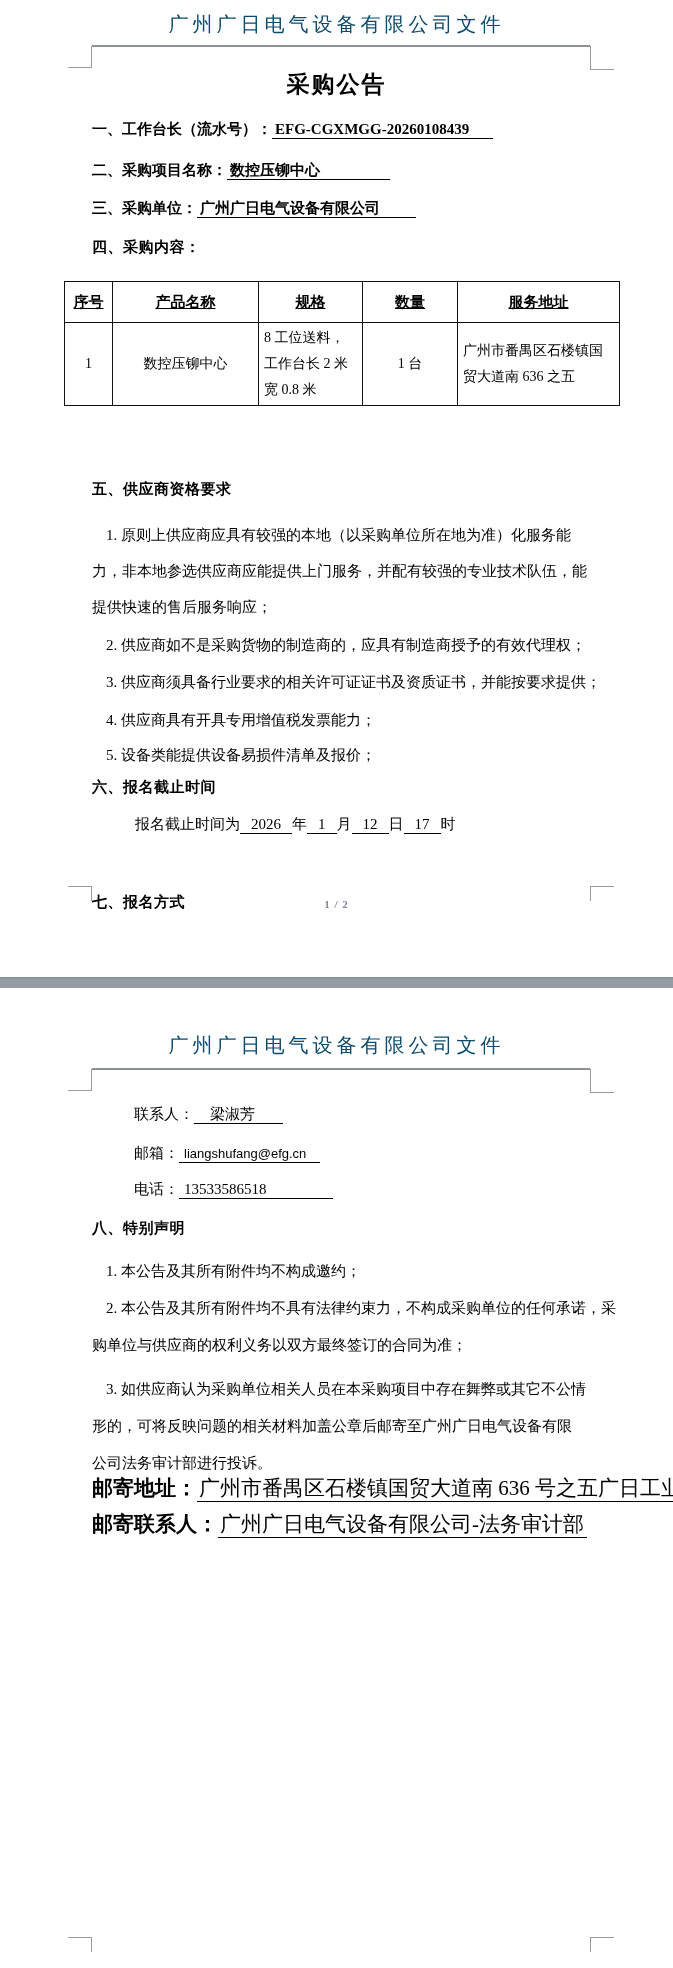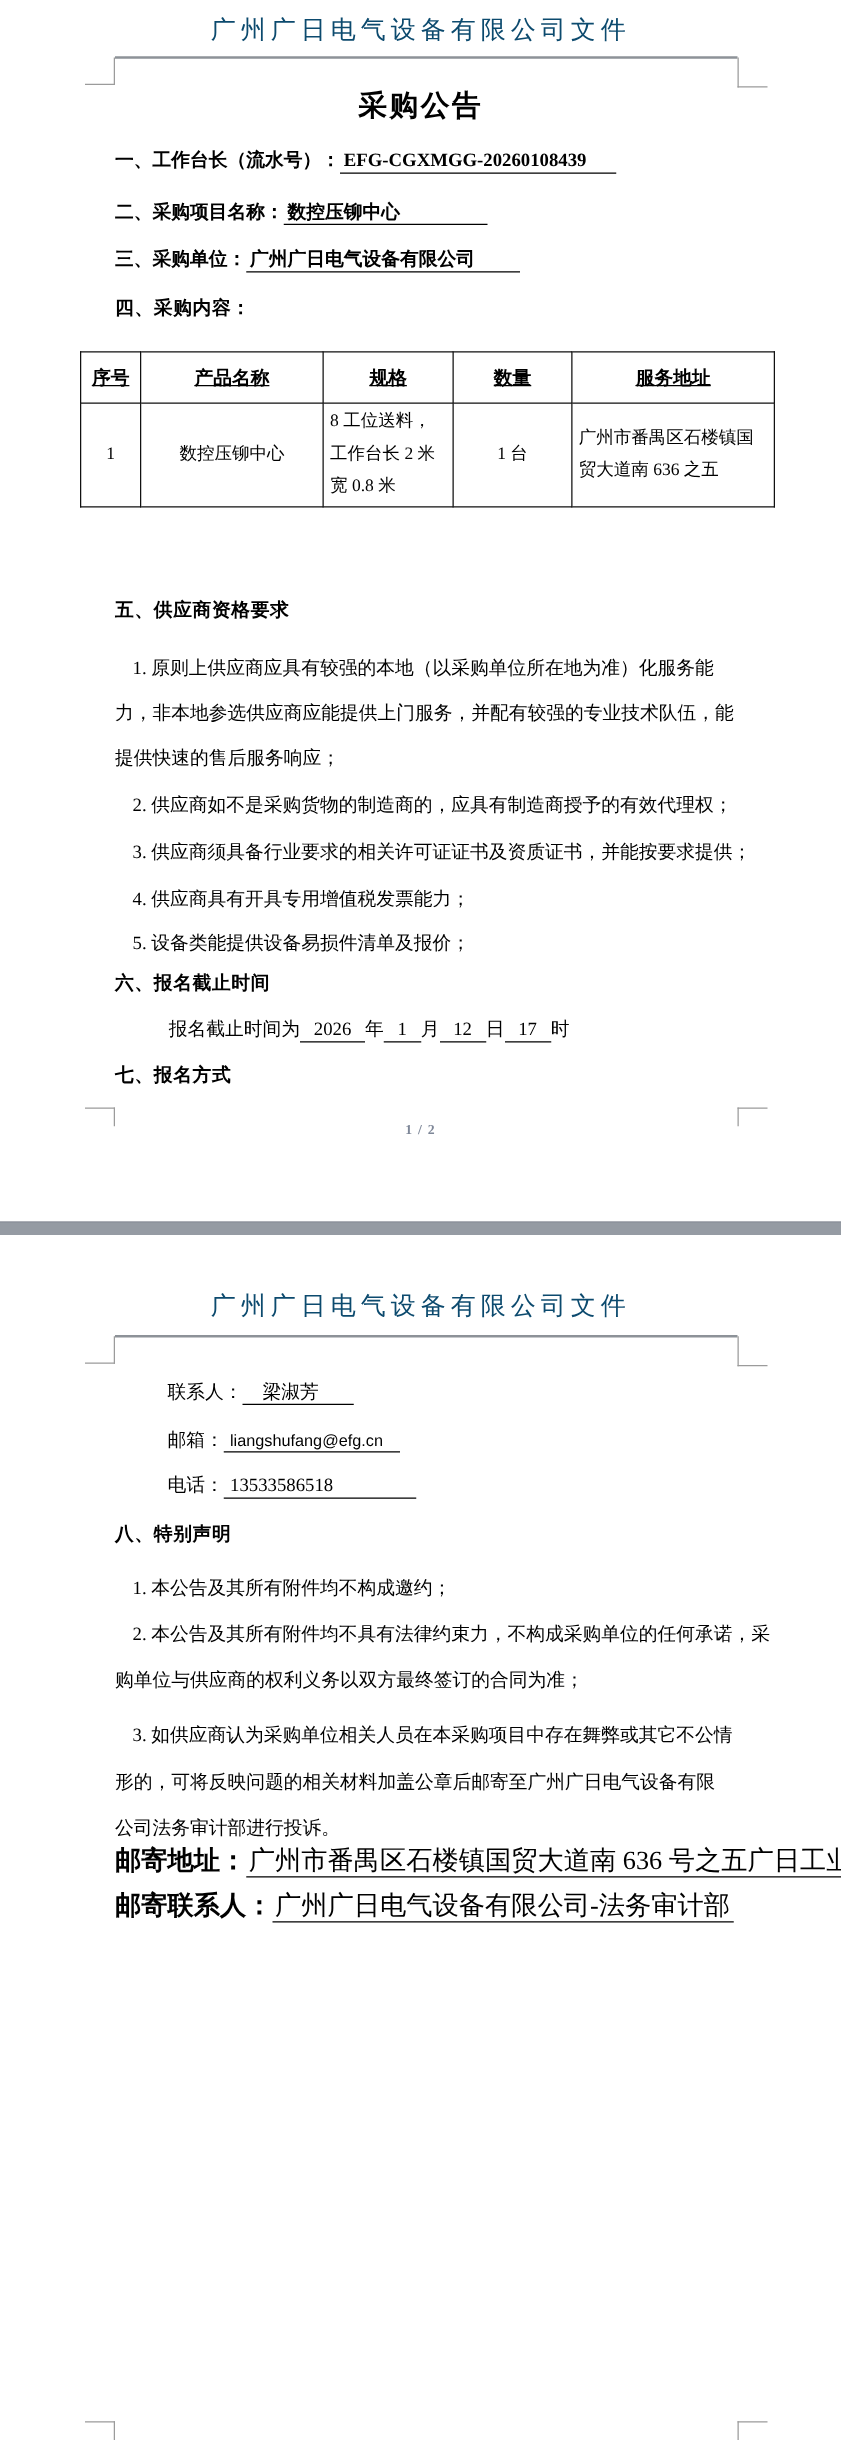--- a/index.html
+++ b/index.html
@@ -103,21 +103,21 @@
   <div class="req" style="top:664px; width:540px;">3. 供应商须具备行业要求的相关许可证证书及资质证书，并能按要求提供；</div>
   <div class="req" style="top:702px; width:540px;">4. 供应商具有开具专用增值税发票能力；</div>
   <div class="req" style="top:737px; width:540px;">5. 设备类能提供设备易损件清单及报价；</div>
 
   <div class="h" style="top:777px;">六、报名截止时间</div>
 
   <div class="deadline" style="top:814px;">
     <span>报名截止时间为</span><span class="num">2026</span><span>年</span><span class="num">1</span><span>月</span><span class="num">12</span><span>日</span><span class="num">17</span><span>时</span>
   </div>
 
-  <div class="h" style="top:851px;">七、报名方式</div>
+  <div class="h" style="top:892px;">七、报名方式</div>
 
   <div class="mark bl" style="left:68px; top:886px;"></div>
   <div class="mark br" style="left:590px; top:886px;"></div>
   <div class="pagenum" style="top:898px;">1 / 2</div>
 </div>
 
 <div class="sep"></div>
 
 <div class="page p2">
   <div class="letterhead" style="top:41px;">广州广日电气设备有限公司文件</div>

